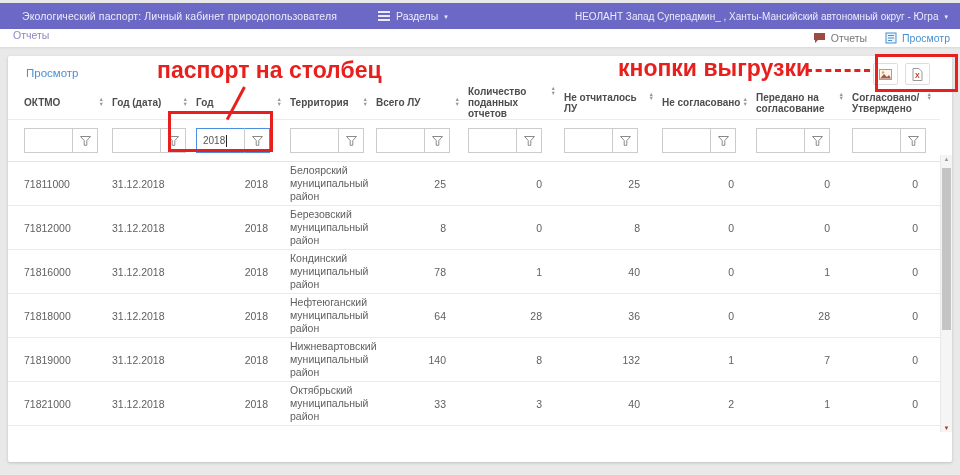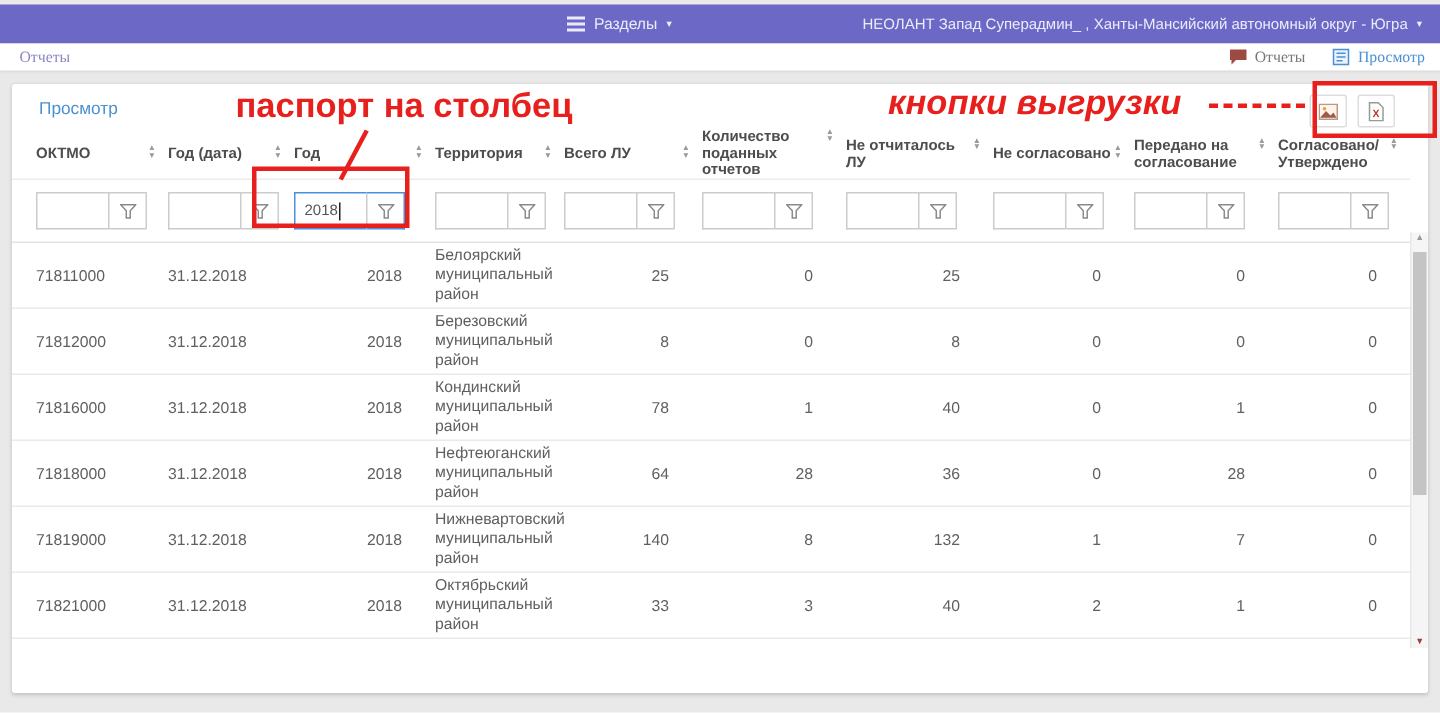--- a/index.html
+++ b/index.html
@@ -18,21 +18,21 @@
   }
   .app-title { margin-left:22px; font-size:10.5px; letter-spacing:.1px; }
   .sections { position:absolute; left:378px; top:0; height:26px; display:flex; align-items:center; gap:6px; font-size:10.5px; cursor:pointer; }
   .burger i { display:block; width:12px; height:2px; background:#ecebfb; margin:2px 0; }
   .caret { font-size:7px; line-height:7px; }
   .user-menu { margin-left:auto; margin-right:12px; display:flex; align-items:center; gap:6px; font-size:10px; cursor:pointer; }
   
   .crumb-bar {
     position:absolute; left:0; top:29px; width:960px; height:18px;
     background:#ffffff; box-shadow:0 1px 2px rgba(0,0,0,.08);
-    display:flex; align-items:center; font-size:10.5px;font-family:Liberation Serif, serif;
+    display:flex; font-size:10.5px;
   }
   .crumb-link { margin-left:13px; color:#8a87c4; text-decoration:none; }
   .crumb-actions { margin-left:auto; margin-right:10px; display:flex; align-items:center; gap:18px; }
   .crumb-action { display:flex; align-items:center; gap:5px; color:#777; cursor:pointer; }
   .crumb-action.blue { color:#4a90d2; }
   
   .card {
     position:absolute; left:8px; top:56px; width:944px; height:406px;
     background:#fff; box-shadow:0 1px 3px rgba(0,0,0,.18); border-radius:2px;
   }
@@ -77,32 +77,33 @@
   .pp-select { position:absolute; left:427px; top:5px; width:40px; height:20px; border:1px solid #ccc; border-radius:2px;
     display:flex; align-items:center; justify-content:space-between; padding:0 5px; font-size:10px; color:#555; cursor:pointer; }
   .pp-caret { color:#a33c3c; font-size:6px; }
   .pagination { position:absolute; left:648px; top:5px; display:flex; align-items:center; gap:9px; }
   .pag-arrow { color:#c4c4c4; font-size:11px; cursor:pointer; }
   .page-btn { width:20px; height:20px; background:#4a90e2; border:none; border-radius:2px;
     color:#fff; font-size:10px; cursor:pointer; }
   
   .ann-text { position:absolute; color:#e7201d; font-weight:bold; font-size:23px; z-index:10; white-space:nowrap; }
   #ann-filter { left:157px; top:57px; }
-  #ann-export { left:592px; top:55px;font-style:italic; }
+  #ann-export { left:618px; top:55px; }
   .redbox { position:absolute; border:3px solid #e7201d; z-index:9; }
   #redbox-filter { left:168px; top:111px; width:105px; height:41px; }
   #redbox-export { left:875px; top:54px; width:83px; height:38px; }
   .diag-line { position:absolute; left:243px; top:87px; width:3px; height:37px; background:#e7201d;
     transform:rotate(28deg); transform-origin:top center; z-index:10; }
   .dash-line { position:absolute; left:806px; top:69px; width:64px; border-top:3px dashed #e7201d; z-index:10; }
 </style>
 </head>
 <body>
 
 <div class="app-bar">
+  <span class="app-title">Экологический паспорт: Личный кабинет природопользователя</span>
   <div class="sections">
     <span class="burger">
         <i></i>
         <i></i>
         <i></i>
       </span>
     <span>Разделы</span>
     <span class="caret">▾</span>
   </div>
   <div class="user-menu">

